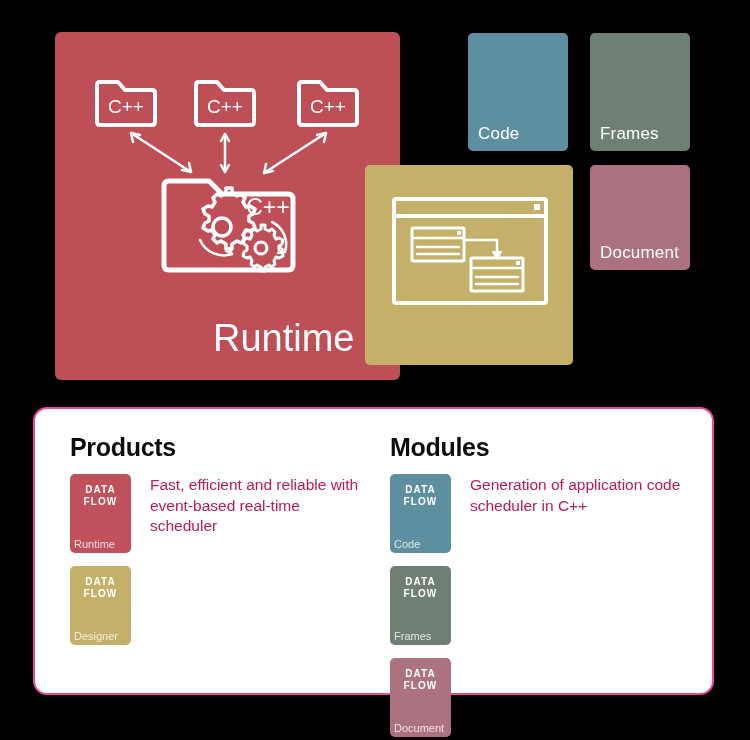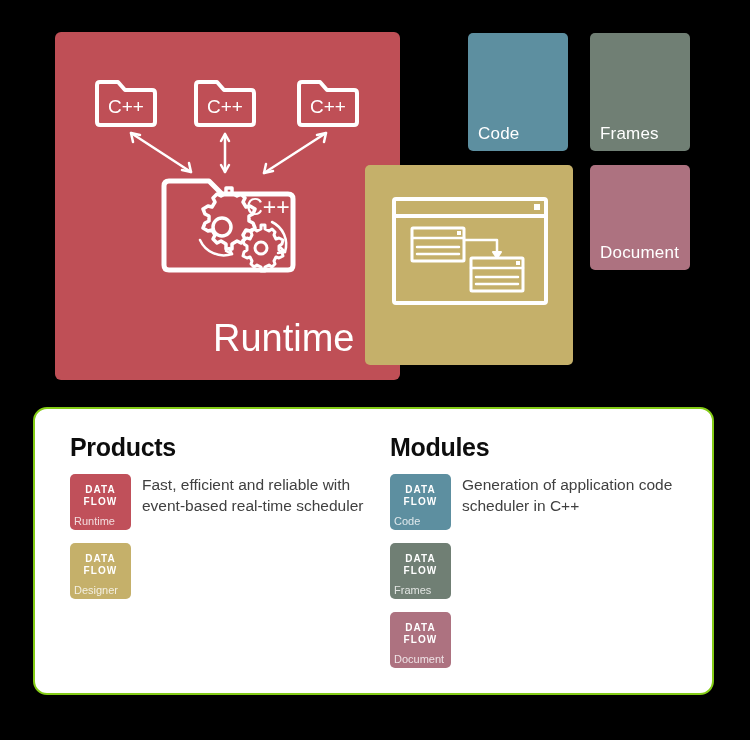--- a/index.html
+++ b/index.html
@@ -60,21 +60,21 @@
   .panel-title.runtime  { left: 158px; top: 285px; font-size: 38px; }
 
   .svg-layer { position: absolute; left: 0; top: 0; width: 750px; height: 400px; }
 
   
   #card {
     position: absolute;
     left: 33px; top: 407px;
     width: 681px; height: 288px;
     background: #ffffff;
-    border: 2px solid #84cc16;
+    border: 2px solid #ec4899;
     border-radius: 14px;
     box-sizing: border-box;
   }
   .col { position: absolute; top: 24px; }
   .col-products { left: 35px; width: 300px; }
   .col-modules  { left: 355px; width: 300px; }
 
   .col-heading {
     font-size: 25px;
     font-weight: bold;
@@ -84,24 +84,24 @@
   }
 
   .row {
     display: flex;
     align-items: flex-start;
     margin-bottom: 13px;
   }
 
   .badge {
     position: relative;
-    width: 61px; height: 56px;
+    width: 61px; height: 79px;
     border-radius: 5px;
     flex: 0 0 61px;
-    margin-right: 11px;
+    margin-right: 19px;
   }
   .badge-logo {
     position: absolute;
     left: 0; right: 0; top: 10px;
     text-align: center;
     color: #ffffff;
     font-size: 10px;
     font-weight: bold;
     line-height: 11.5px;
     letter-spacing: 1.1px;
@@ -110,21 +110,21 @@
     position: absolute;
     left: 4px; bottom: 3px;
     color: rgba(255,255,255,0.80);
     font-size: 11px;
     white-space: nowrap;
   }
 
   .row-desc {
     font-size: 15.5px;
     line-height: 20.5px;
-    color: #404040;
+    color: #be185d;
     padding-top: 1px;
   }
 </style>
 </head>
 <body>
 
 <div id="hero">
 
   <div class="panel-runtime">
     <div class="panel-title runtime">Runtime</div>

